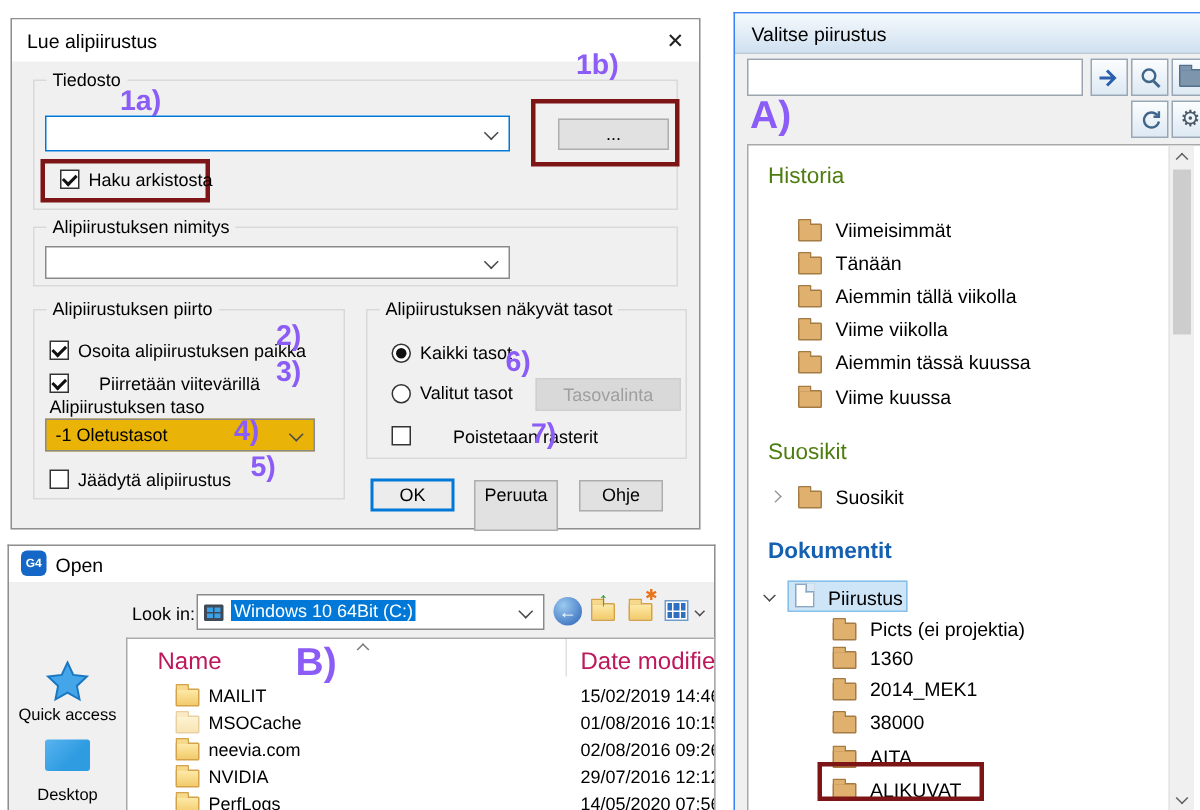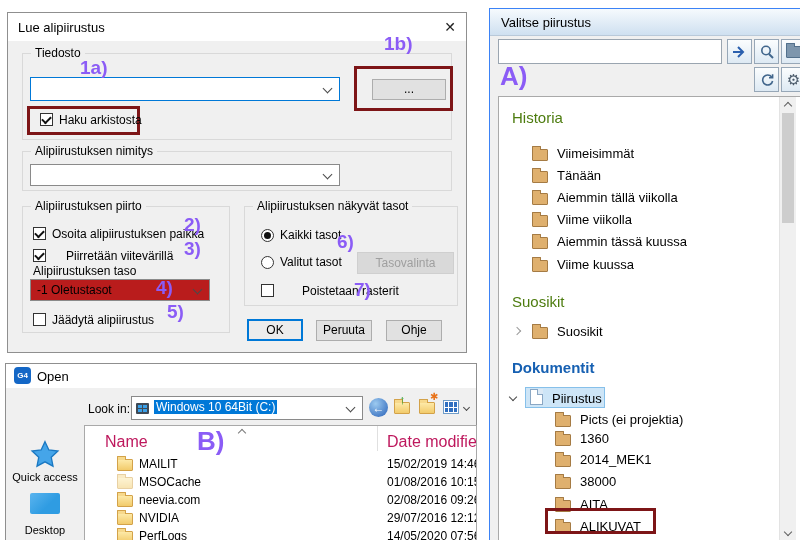--- a/index.html
+++ b/index.html
@@ -11,21 +11,21 @@
   .titlebar{position:absolute;left:0;top:0;right:0;background:#fff;}
   .title-text{position:absolute;font-size:13px;}
   .close-x{position:absolute;font-size:14px;color:#222;line-height:14px;}
   
   .grp{position:absolute;border:1px solid #d9d9d9;box-sizing:border-box;}
   .legend{position:absolute;top:-8px;left:8px;background:#f0f0f0;padding:0 4px;font-size:12px;white-space:nowrap;}
   .lbl{position:absolute;font-size:12px;white-space:nowrap;}
   
   .combo{position:absolute;background:#fff;border:1px solid #8a8a8a;box-sizing:border-box;}
   .combo.focus{border:1px solid #0078d7;}
-  .combo.gray{background:#b91c1c;}
+  .combo.gray{background:#eab308;}
   .combo .val{position:absolute;left:6px;top:3px;font-size:12px;white-space:nowrap;}
   .chev{position:absolute;width:6px;height:6px;border-right:1px solid #4a4a4a;border-bottom:1px solid #4a4a4a;transform:rotate(45deg);}
   .btn{position:absolute;background:#e1e1e1;border:1px solid #adadad;box-sizing:border-box;
        font-size:12px;text-align:center;}
   .btn.default{border:2px solid #0078d7;background:#ececec;}
   .btn.disabled{background:#d9d9d9;border-color:#cfcfcf;color:#9f9f9f;}
   .cb{position:absolute;width:13px;height:13px;background:#fff;border:1px solid #333;box-sizing:border-box;}
   .cb.checked::after{content:"";position:absolute;left:1px;top:2px;width:7px;height:4px;
        border-left:2px solid #111;border-bottom:2px solid #111;transform:rotate(-45deg);}
   .radio{position:absolute;width:13px;height:13px;background:#fff;border:1px solid #333;border-radius:50%;box-sizing:border-box;}
@@ -144,21 +144,21 @@
       <span class="ann" style="left:92px;top:24px;">6)</span>
       <span class="radio" style="left:16px;top:49px;"></span>
       <span class="lbl" style="left:35px;top:48px;">Valitut tasot</span>
       <div class="btn disabled" style="left:112px;top:45px;width:97px;height:22px;line-height:20px;">Tasovalinta</div>
       <span class="cb" style="left:16px;top:77px;"></span>
       <span class="lbl" style="left:35px;top:77px;margin-left:22px;">Poistetaan rasterit</span>
       <span class="ann" style="left:109px;top:72px;">7)</span>
     </div>
 
     <div class="btn default" style="left:239px;top:306px;width:56px;height:22px;line-height:18px;">OK</div>
-    <div class="btn" style="left:308px;top:307px;width:56px;height:21px;line-height:19px;">Peruuta</div>
+    <div class="btn" style="left:308px;top:307px;width:56px;height:34px;line-height:19px;">Peruuta</div>
     <div class="btn" style="left:378px;top:307px;width:56px;height:21px;line-height:19px;">Ohje</div>
   </section>
 
   <section class="dlg" style="left:5px;top:363px;width:472px;height:177px;border-bottom:none;">
     <div class="titlebar" style="height:24px;">
       <span class="g4" style="left:8px;top:3px;">G4</span>
       <span class="title-text" style="left:31px;top:5px;">Open</span>
     </div>
     <span class="lbl" style="left:82px;top:38px;">Look in:</span>
     <div class="combo" style="left:125px;top:32px;width:232px;height:24px;">

